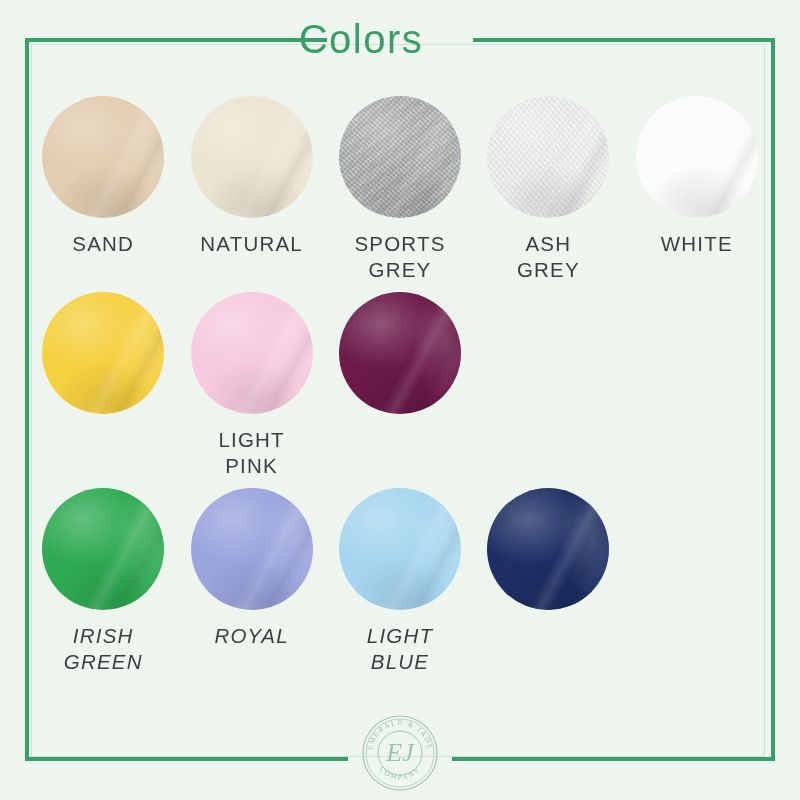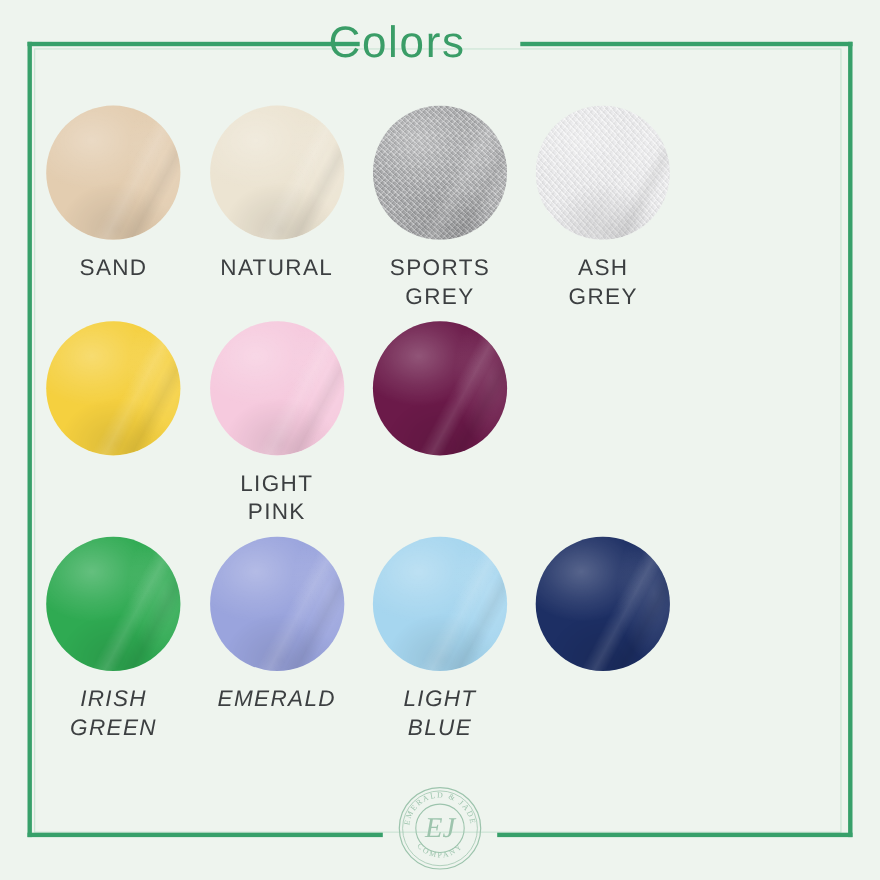--- a/index.html
+++ b/index.html
@@ -197,20 +197,26 @@
           <div class="swatch-label">SPORTS
 GREY</div>
         </div>
         <div class="swatch-cell">
           <div class="swatch-disc-wrap">
             <div class="swatch-disc heather-soft" style="background-color: rgb(233, 233, 235);"></div>
           </div>
           <div class="swatch-label">ASH
 GREY</div>
         </div>
+        <div class="swatch-cell">
+          <div class="swatch-disc-wrap">
+            <div class="swatch-disc" style="background-color: rgb(251, 251, 251);"></div>
+          </div>
+          <div class="swatch-label">WHITE</div>
+        </div>
       </div>
       <div class="grid-row r2">
         <div class="swatch-cell">
           <div class="swatch-disc-wrap">
             <div class="swatch-disc" style="background-color: rgb(245, 208, 63);"></div>
           </div>
         </div>
         <div class="swatch-cell">
           <div class="swatch-disc-wrap">
             <div class="swatch-disc" style="background-color: rgb(246, 202, 222);"></div>
@@ -229,21 +235,21 @@
           <div class="swatch-disc-wrap">
             <div class="swatch-disc" style="background-color: rgb(47, 170, 82);"></div>
           </div>
           <div class="swatch-label">IRISH
 GREEN</div>
         </div>
         <div class="swatch-cell">
           <div class="swatch-disc-wrap">
             <div class="swatch-disc" style="background-color: rgb(154, 164, 221);"></div>
           </div>
-          <div class="swatch-label">EMERALD</div>
+          <div class="swatch-label">ROYAL</div>
         </div>
         <div class="swatch-cell">
           <div class="swatch-disc-wrap">
             <div class="swatch-disc" style="background-color: rgb(166, 214, 239);"></div>
           </div>
           <div class="swatch-label">LIGHT
 BLUE</div>
         </div>
         <div class="swatch-cell">
           <div class="swatch-disc-wrap">

